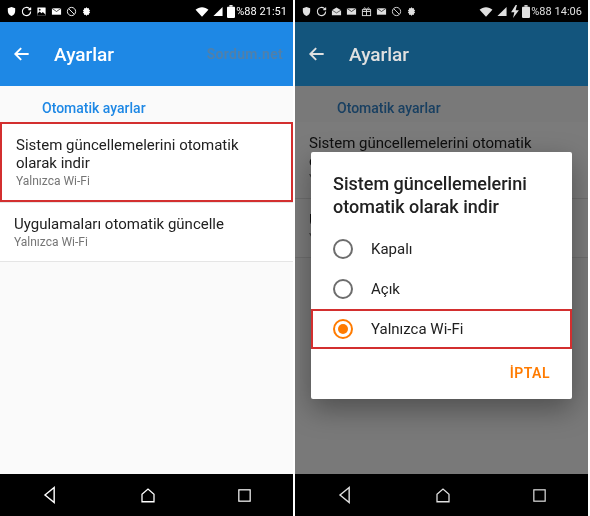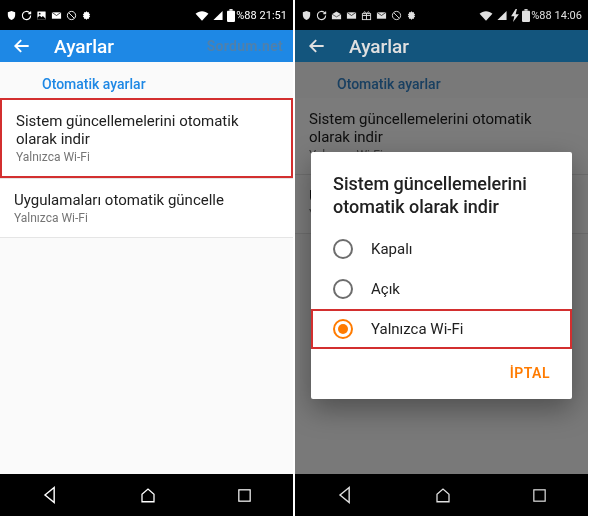--- a/index.html
+++ b/index.html
@@ -1,23 +1,23 @@
 <!DOCTYPE html>
 <html><head>
   <meta charset="utf-8">
   <style>
     * { margin: 0; padding: 0; box-sizing: border-box; font-family: Roboto, Arial, sans-serif; }
     body { display: flex; gap: 2px; background: #fff; width: 590px; height: 516px; }
     .phone { width: 293px; height: 516px; background: #fafafa; display: flex; flex-direction: column; position: relative; overflow: hidden; }
-    .statusbar { height: 30px; background: #000; color: #fff; display: flex; align-items: center; justify-content: space-between; padding: 0 6px; font-size: 11px; }
+    .statusbar { height: 22px; background: #000; color: #fff; display: flex; align-items: center; justify-content: space-between; padding: 0 6px; font-size: 11px; }
     .sb-left { display: flex; gap: 4px; align-items: center; }
     .sb-right { display: flex; gap: 3px; align-items: center; }
     .sb-ico svg { display: block; }
     .batt { display: inline-flex; align-items: center; gap: 1px; }
-    .toolbar { height: 32px; background: #1e88e5; color: #fff; display: flex; align-items: center; padding: 0 12px; position: relative; }
+    .toolbar { height: 64px; background: #1e88e5; color: #fff; display: flex; align-items: center; padding: 0 12px; position: relative; }
     .toolbar.dimmed { background: #16618f; }
     .tb-back { margin-right: 22px; display: flex; }
     .tb-title { font-size: 19px; font-weight: 500; }
     .watermark { position: absolute; right: 10px; color: #7a7a7a; font-size: 14px; font-weight: 600; letter-spacing: .3px; opacity: .55; }
     .content { flex: 1; background: #fafafa; position: relative; }
     .content.dimmed { filter: brightness(.55) grayscale(.25); }
     .section-title { color: #1e88e5; font-size: 14px; font-weight: 500; padding: 14px 14px 6px; margin-left: 28px; }
     .list-item { padding: 12px 14px; background: #fff; }
     .list-item .primary { font-size: 15px; color: #212121; }
     .list-item .secondary { font-size: 12px; color: #757575; margin-top: 2px; }

